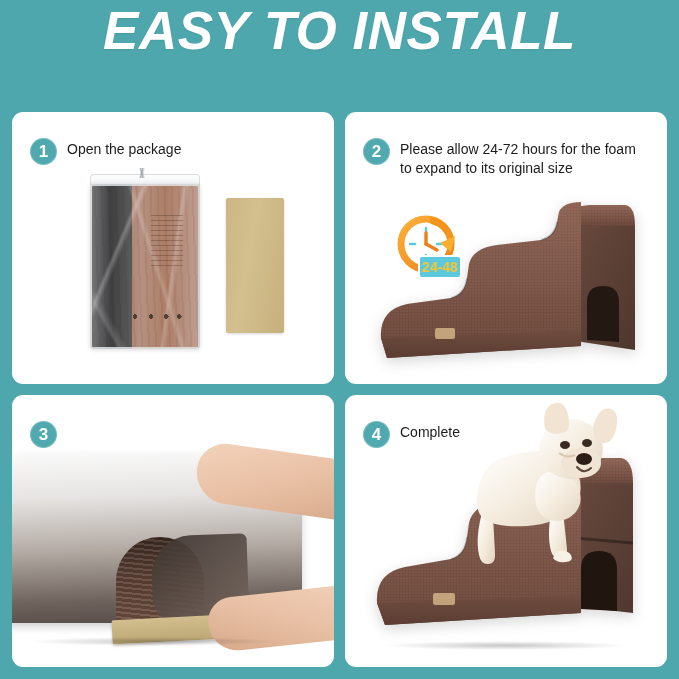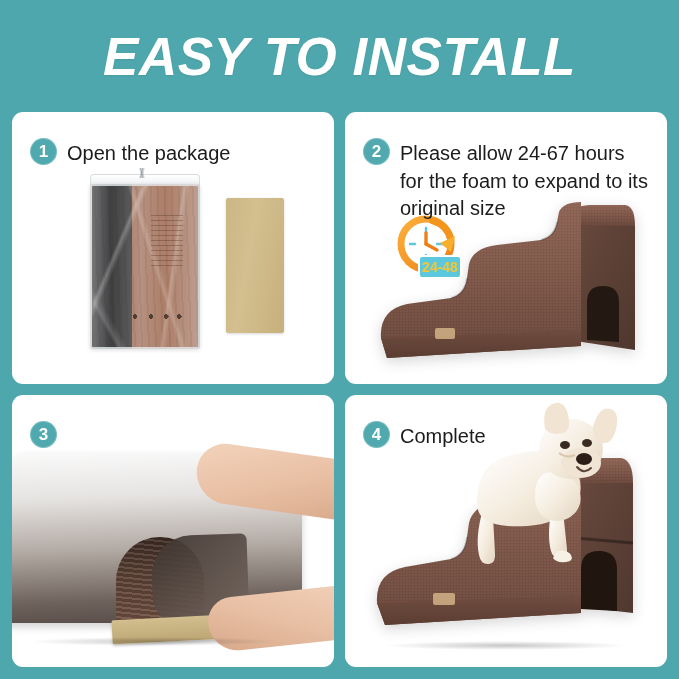--- a/index.html
+++ b/index.html
@@ -13,21 +13,21 @@
   body {
     background: #4DA7AC;
     font-family: "Liberation Sans", sans-serif;
     position: relative;
   }
 
   
   .header {
     height: 108px;
     display: flex;
-    align-items: center;
+    align-items: flex-start;
     justify-content: center;
     padding-top: 4px;
   }
   .header-title {
     color: #FFFFFF;
     font-size: 53px;
     font-weight: bold;
     font-style: italic;
     letter-spacing: 0.5px;
     line-height: 1;
@@ -75,21 +75,21 @@
     font-weight: bold;
     display: flex;
     align-items: center;
     justify-content: center;
     line-height: 1;
     box-shadow: inset 0 0 0 1px rgba(255,255,255,0.25);
   }
 
   .step-text {
     color: #1C1C1C;
-    font-size: 20px;
+    font-size: 14px;
     line-height: 1.38;
     padding-top: 2px;
     max-width: 250px;
     font-weight: 400;
   }
 
   .panel-art {
     position: absolute;
     inset: 0;
     z-index: 1;
@@ -391,21 +391,21 @@
           <path d="M40 9 A26 26 0 0 1 58 28" fill="none" stroke="#F3941D" stroke-width="7" stroke-linecap="round"></path>
           <path d="M47 31 L62 24 L58 40 Z" fill="#F9AF2E"></path>
           <rect x="26" y="44" width="42" height="22" rx="3" fill="#5BC8DE" stroke="#FFFFFF" stroke-width="2"></rect>
           <text x="47" y="60" font-family="'Liberation Sans',sans-serif" font-size="14" font-weight="bold" fill="#F6C531" text-anchor="middle">24-48</text>
         </svg>
       </div>
     </div>
 
     <div class="panel-header">
       <div class="step-badge">2</div>
-      <div class="step-text">Please allow 24-67 hours for the foam to expand to its original size</div>
+      <div class="step-text">Please allow 24-72 hours for the foam to expand to its original size</div>
     </div>
   </div>
 
   <div class="panel">
     <div class="panel-art">
       <div class="p3-body"></div>
       <div class="p3-arch"></div>
       <div class="p3-flap"></div>
       <div class="p3-plate"></div>
       <div class="p3-hand-top"></div>

